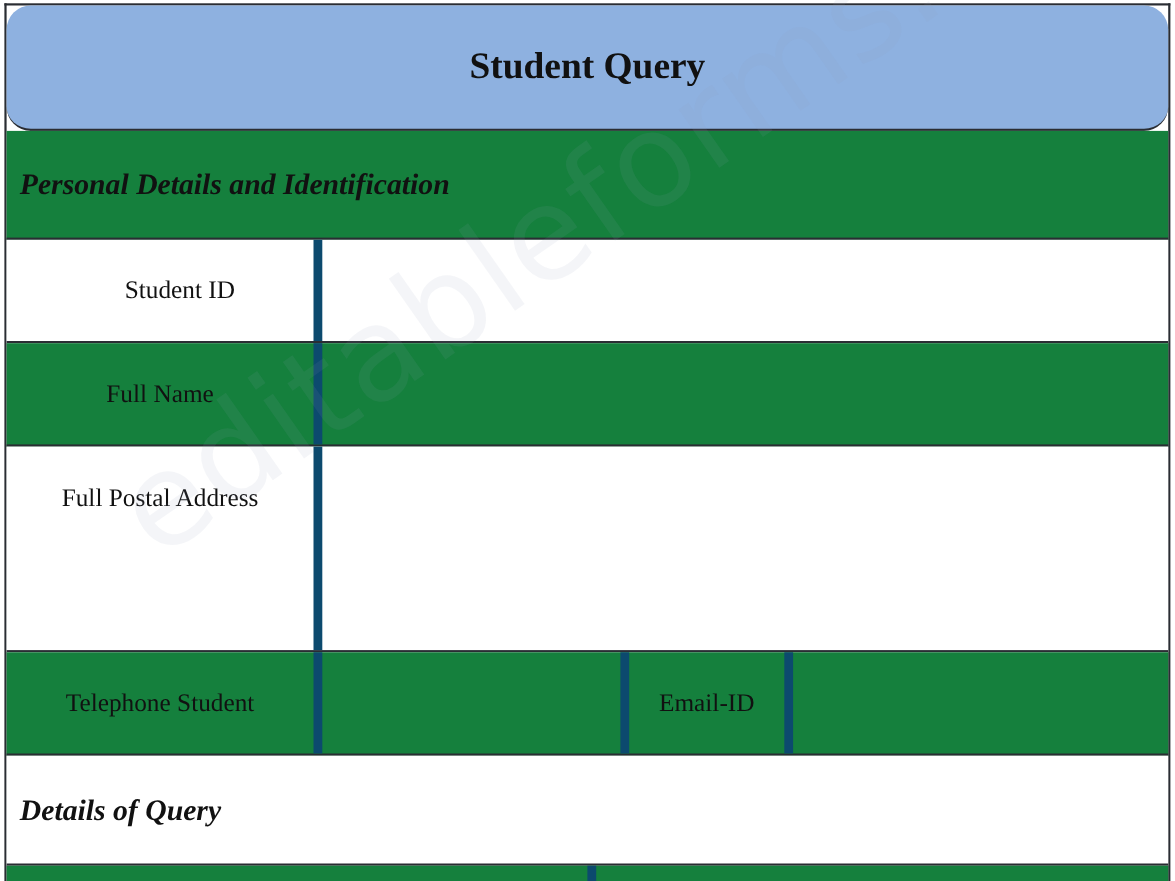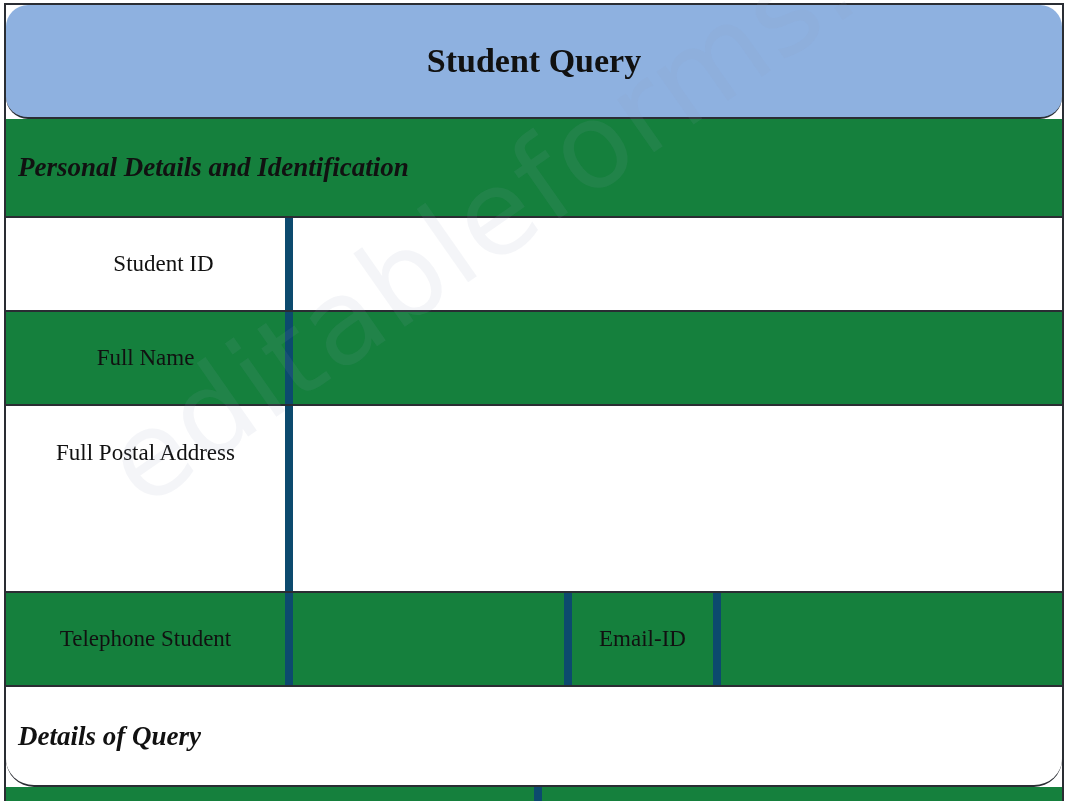--- a/index.html
+++ b/index.html
@@ -91,21 +91,21 @@
       <div class="field"></div>
     </div>
     <div class="cell bordered" style="left:558px;width:149px;">
       <div class="label">Email-ID</div>
     </div>
     <div class="cell bordered" style="left:707px;right:0;">
       <div class="field"></div>
     </div>
   </div>
 
-  <div class="row white" style="top:682px;height:100px;border-radius:28px;">
+  <div class="row white" style="top:682px;height:100px;">
     <div class="section">Details of Query</div>
   </div>
 
   <div class="row blue-light" style="top:782px;height:60px;border-bottom:none;">
     <div class="cell" style="left:0;width:528px;"></div>
     <div class="cell bordered" style="left:528px;right:0;"></div>
   </div>
 
 </div>
 

